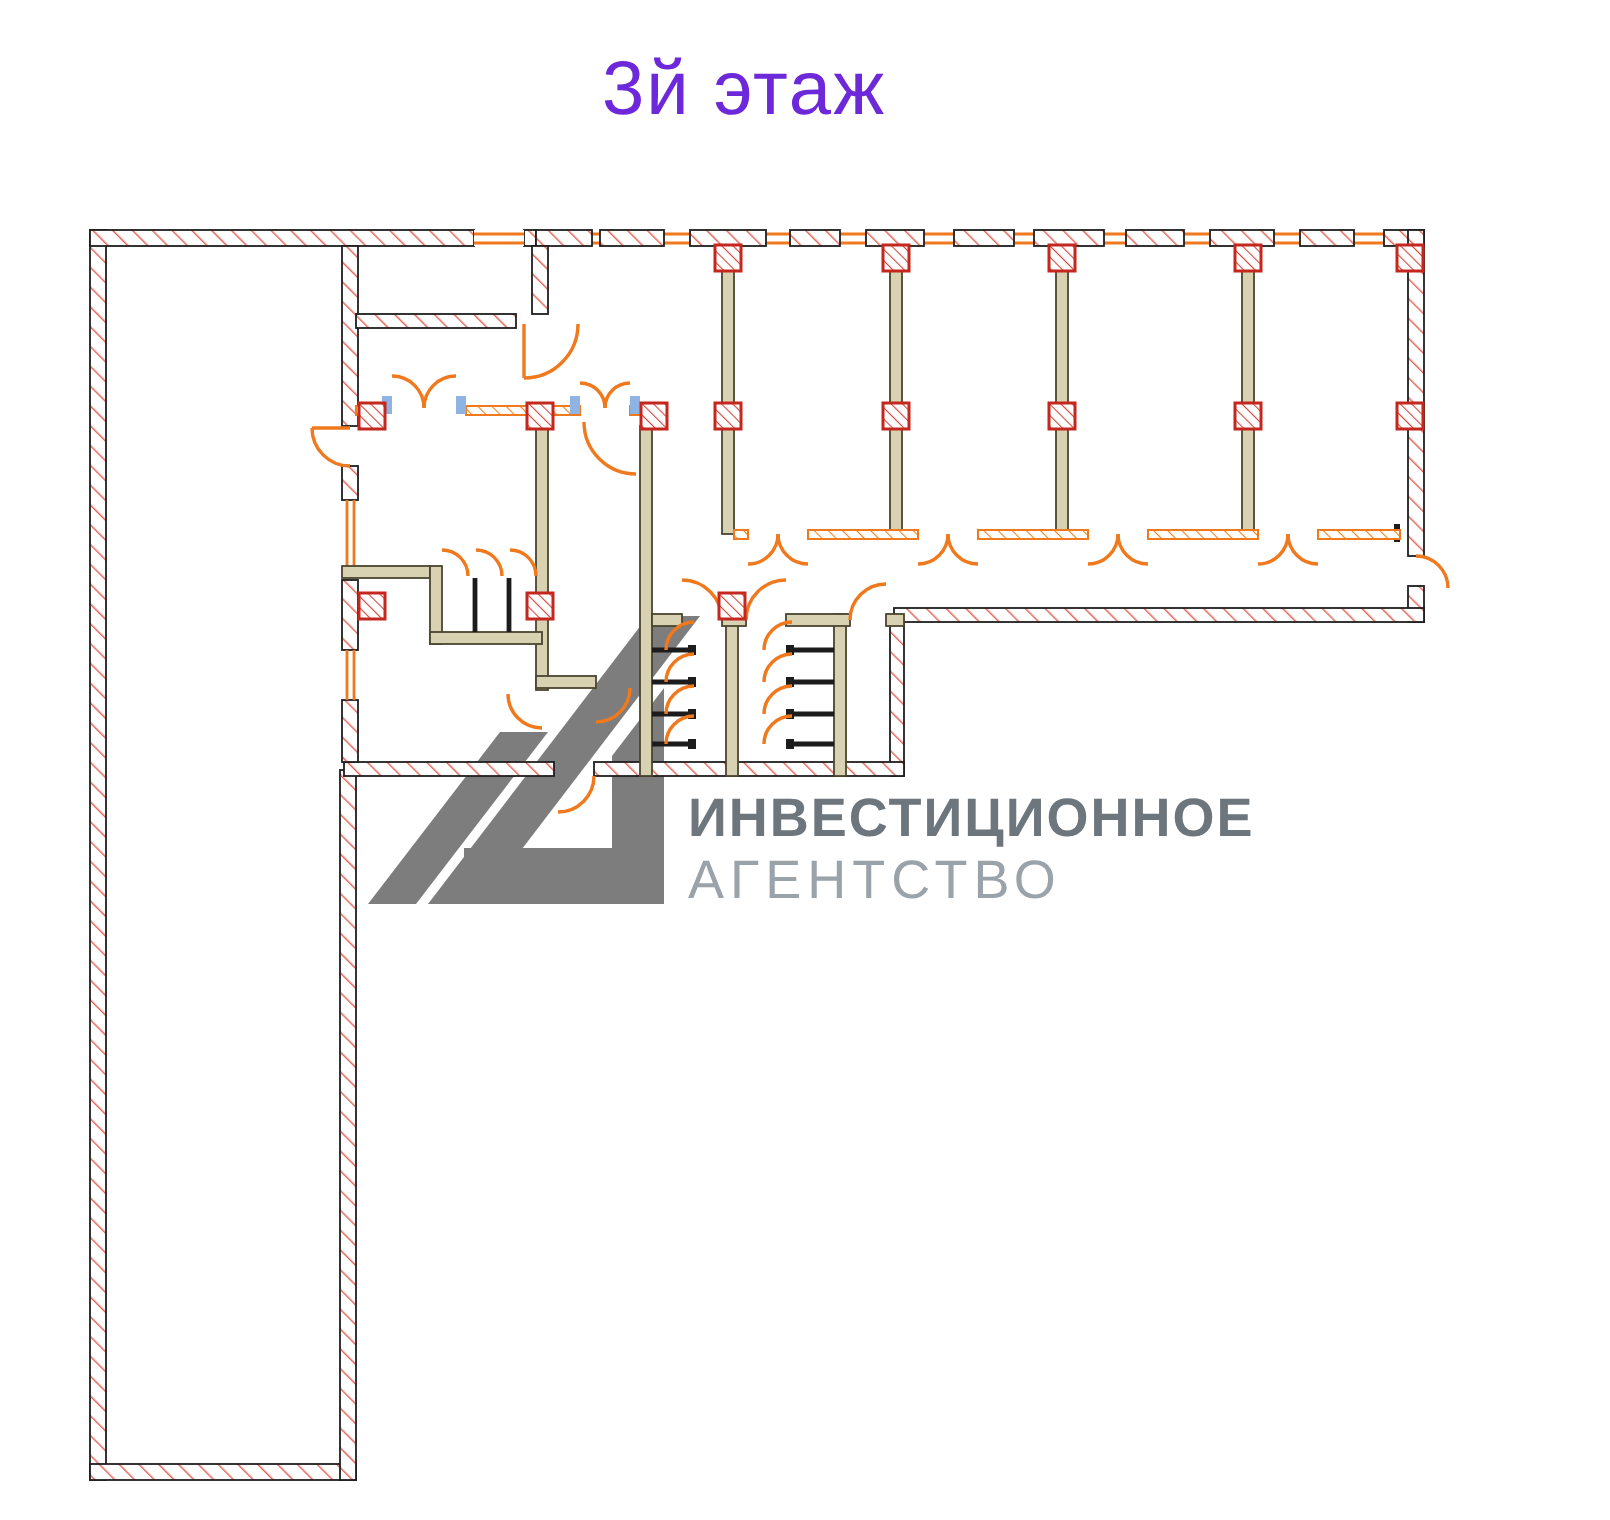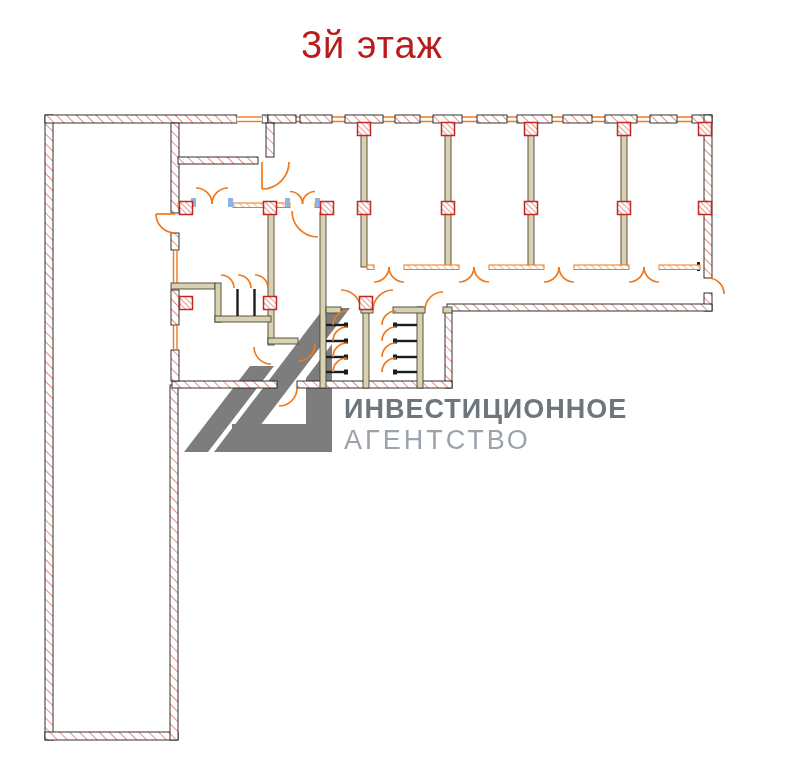--- a/index.html
+++ b/index.html
@@ -1,19 +1,19 @@
 <!DOCTYPE html>
 <html><head>
 <meta charset="utf-8">
 <style>
   html,body{margin:0;padding:0;background:#ffffff;}
   .page{position:relative;width:805px;height:760px;background:#fff;overflow:hidden;
         font-family:"Liberation Sans", sans-serif;}
   .plan-title{position:absolute;top:24px;left:0;width:744px;text-align:center;
-        font-size:38px;font-weight:400;color:#b91c1c;letter-spacing:1px;}
+        font-size:38px;font-weight:400;color:#6d28d9;letter-spacing:1px;}
   .logo-mark-svg{position:absolute;top:0;left:0;z-index:1;}
   .plan-svg{position:absolute;top:0;left:0;z-index:2;}
   .logo-text{position:absolute;z-index:3;line-height:1;}
   .logo-line1{top:396px;left:344px;font-size:27px;font-weight:700;color:#6d757d;letter-spacing:1px;}
   .logo-line2{top:427px;left:344px;font-size:27px;font-weight:400;color:#9aa2aa;letter-spacing:3px;}
 </style>
 </head>
 <body>
 
 <div class="page">

